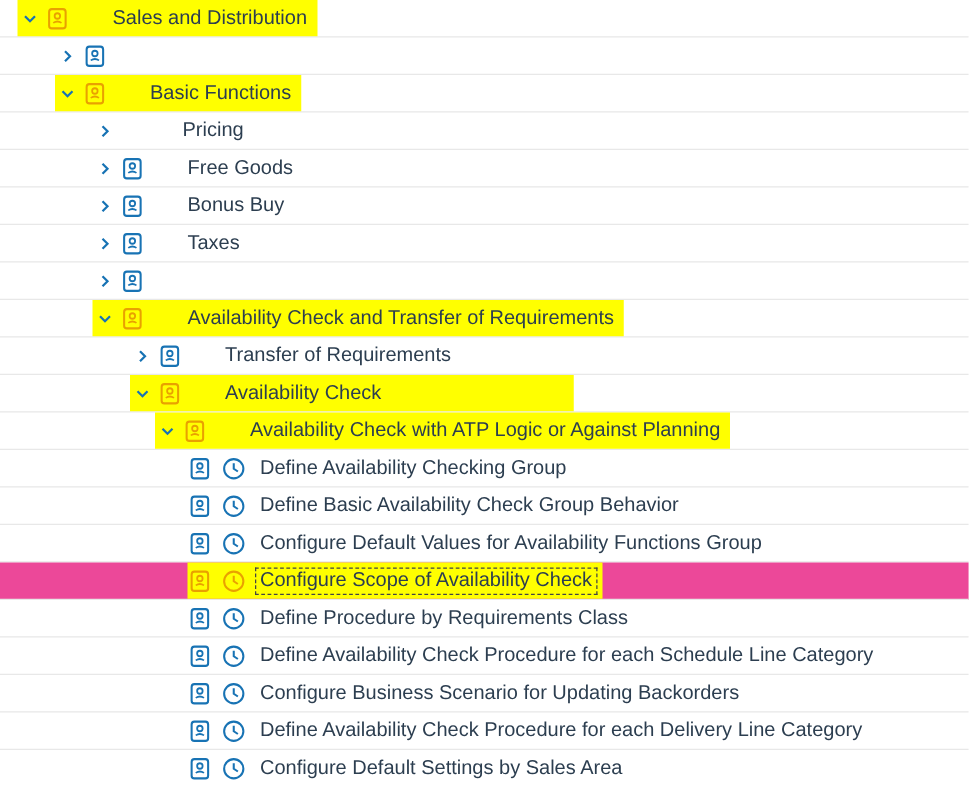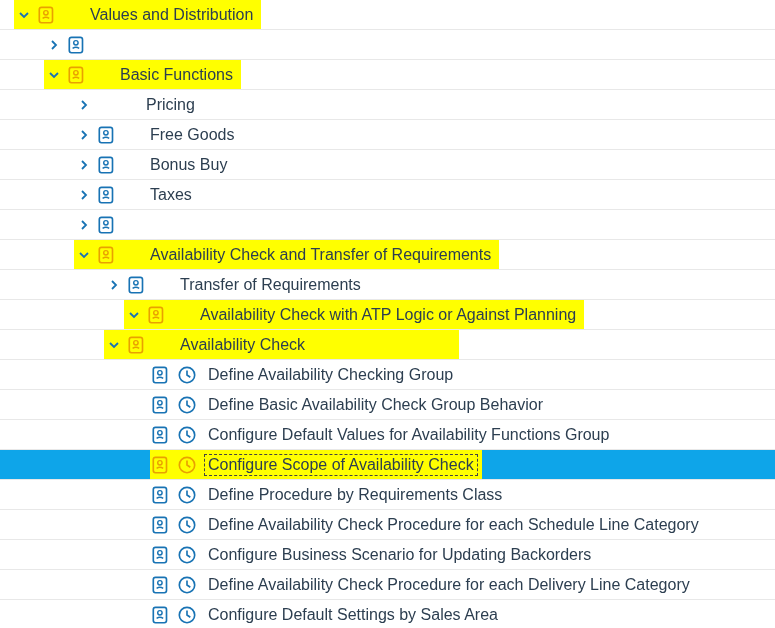--- a/index.html
+++ b/index.html
@@ -60,21 +60,21 @@
   .content-wrap {
     display: inline-flex;
     align-items: center;
     height: 100%;
     padding: 0 4px 0 0;
   }
   .hl {
     background: #ffff00;
   }
   .row-selected {
-    background: #0ea5e9;
+    background: #ec4899;
   }
   .sel-box {
     border: 1px dashed #444;
     padding: 1px 3px;
   }
 </style>
 </head>
 <body>
 
 <svg width="0" height="0" style="position:absolute">
@@ -115,21 +115,21 @@
           <svg viewBox="0 0 14 14">
             <use href="#chev-down"></use>
           </svg>
         </span>
       <span class="book-icon">
           <svg viewBox="0 0 20 20">
             <use href="#book-yellow"></use>
           </svg>
         </span>
       <span style="width:24px; display:inline-block"></span>
-      <span class="label">Values and Distribution</span>
+      <span class="label">Sales and Distribution</span>
     </span>
   </div>
 
   <div class="row">
     <span class="indent" style="width:44px"></span>
     <span class="chevron">
         <svg viewBox="0 0 14 14">
           <use href="#chev-right"></use>
         </svg>
       </span>
@@ -262,56 +262,56 @@
     <span class="book-icon">
         <svg viewBox="0 0 20 20">
           <use href="#book-blue"></use>
         </svg>
       </span>
     <span style="width:24px; display:inline-block"></span>
     <span class="label">Transfer of Requirements</span>
   </div>
 
   <div class="row">
+    <span class="indent" style="width:104px"></span>
+    <span class="content-wrap hl" style="padding-right:150px">
+      <span class="chevron">
+          <svg viewBox="0 0 14 14">
+            <use href="#chev-down"></use>
+          </svg>
+        </span>
+      <span class="book-icon">
+          <svg viewBox="0 0 20 20">
+            <use href="#book-yellow"></use>
+          </svg>
+        </span>
+      <span style="width:24px; display:inline-block"></span>
+      <span class="label">Availability Check</span>
+    </span>
+  </div>
+
+  <div class="row">
     <span class="indent" style="width:124px"></span>
     <span class="content-wrap hl">
       <span class="chevron">
           <svg viewBox="0 0 14 14">
             <use href="#chev-down"></use>
           </svg>
         </span>
       <span class="book-icon">
           <svg viewBox="0 0 20 20">
             <use href="#book-yellow"></use>
           </svg>
         </span>
       <span style="width:24px; display:inline-block"></span>
       <span class="label">Availability Check with ATP Logic or Against Planning</span>
     </span>
   </div>
 
   <div class="row">
-    <span class="indent" style="width:104px"></span>
-    <span class="content-wrap hl" style="padding-right:150px">
-      <span class="chevron">
-          <svg viewBox="0 0 14 14">
-            <use href="#chev-down"></use>
-          </svg>
-        </span>
-      <span class="book-icon">
-          <svg viewBox="0 0 20 20">
-            <use href="#book-yellow"></use>
-          </svg>
-        </span>
-      <span style="width:24px; display:inline-block"></span>
-      <span class="label">Availability Check</span>
-    </span>
-  </div>
-
-  <div class="row">
     <span class="indent" style="width:150px"></span>
     <span class="book-icon">
         <svg viewBox="0 0 20 20">
           <use href="#book-blue"></use>
         </svg>
       </span>
     <span class="clock-icon">
         <svg viewBox="0 0 20 20">
           <use href="#clock-blue"></use>
         </svg>

